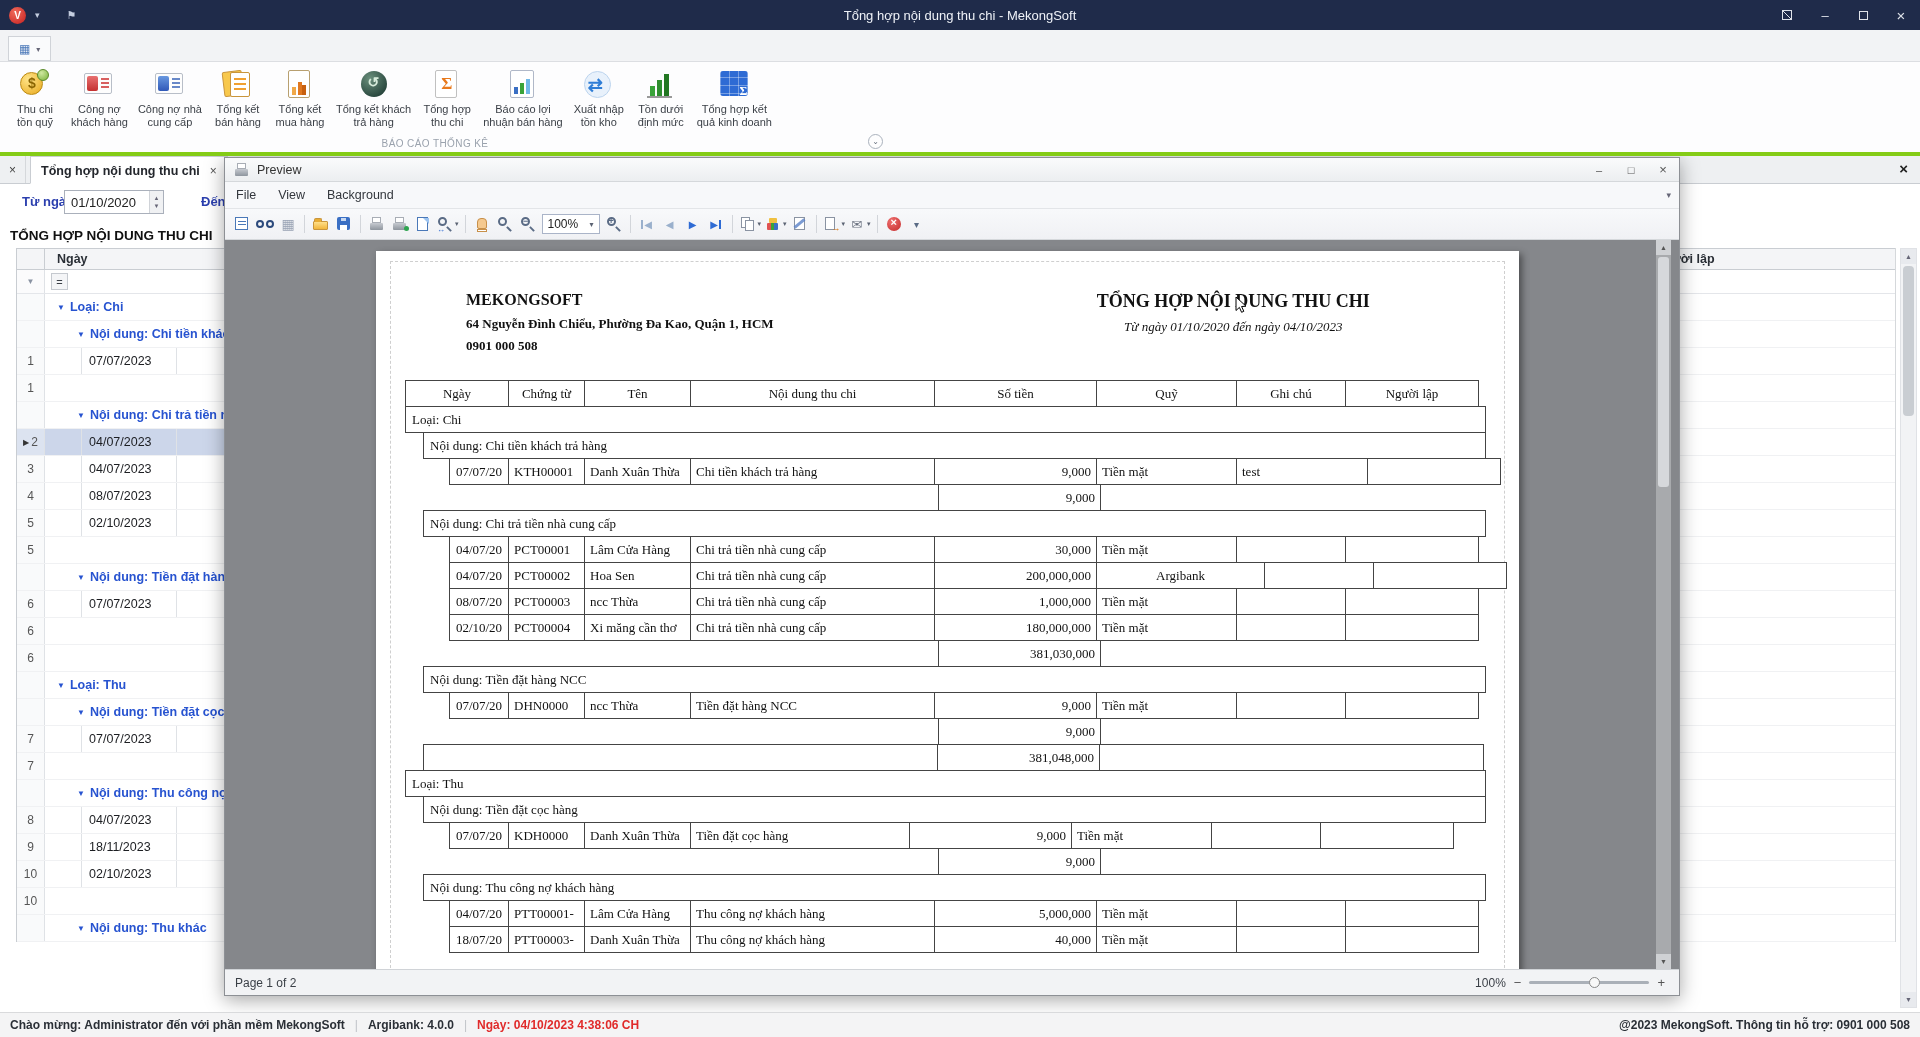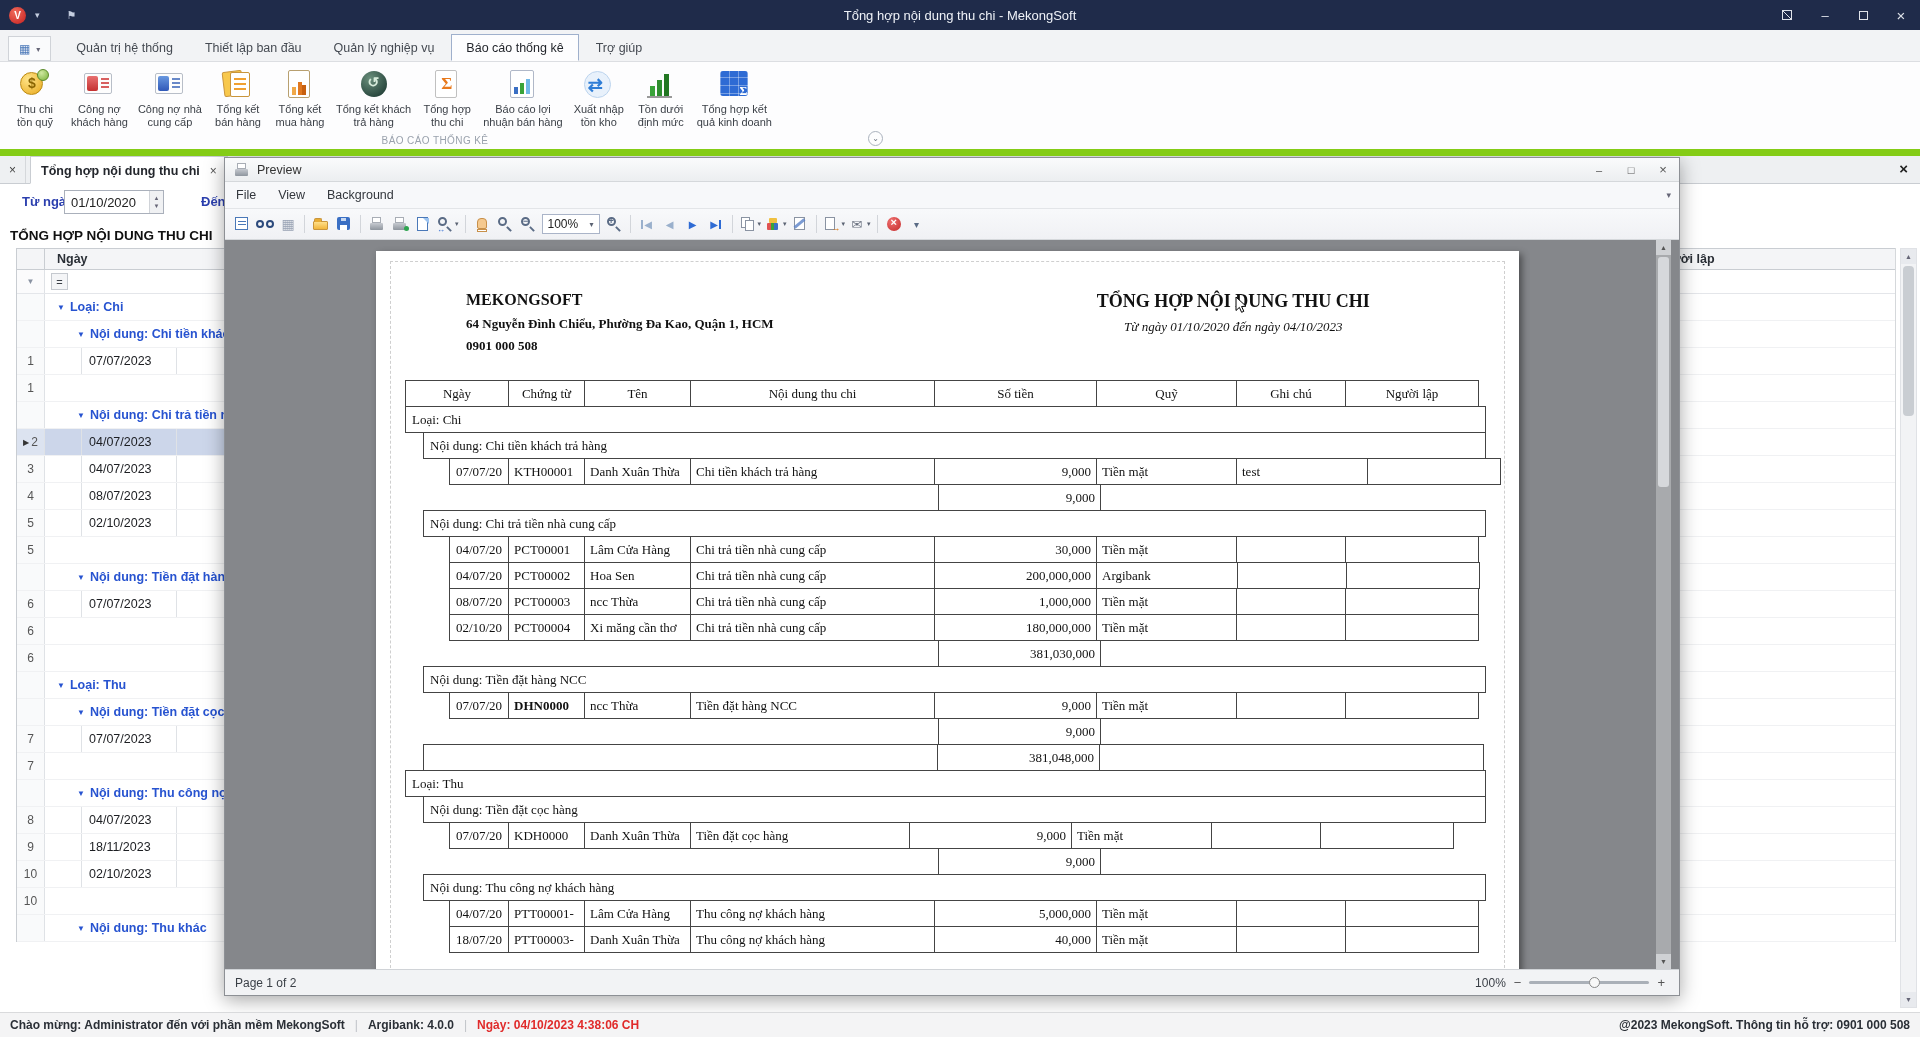--- a/index.html
+++ b/index.html
@@ -22,21 +22,21 @@
   .fsico{width:10px;height:10px;border:1px solid #dfe3ea;background:linear-gradient(45deg,transparent 44%,#dfe3ea 44% 56%,transparent 56%)}
 
   
   .rtabs{position:absolute;left:0;top:30px;width:1920px;height:32px;background:#f2f3f5;
     border-bottom:1px solid #dcdee2;display:flex;align-items:flex-end;padding-left:8px;z-index:29}
   .rtab{padding:6px 14px 5px;font-size:12.5px;color:#454a52;border:1px solid transparent;margin-right:2px}
   .rtab.active{background:#fdfdfe;border-color:#9fb0cc;border-bottom-color:#fdfdfe;color:#23262c}
   .rtab-app{padding:5px 10px 4px;display:flex;align-items:center;gap:5px;border:1px solid #d0d3d8;background:#fafbfc;margin-right:10px}
   .rtab-app .grid-glyph{color:#4a78b8;font-size:12px}
   .rtab-app .dd{font-size:8px;color:#667}
-  .ribbon{position:absolute;left:0;top:62px;width:1920px;height:94px;background:#fdfdfe;border-bottom:7px solid #84cc16;z-index:29}
+  .ribbon{position:absolute;left:0;top:62px;width:1920px;height:94px;background:#fdfdfe;border-bottom:4px solid #84cc16;z-index:29}
   .ribbon-body{display:flex;align-items:flex-start;padding:2px 2px 0 4px;height:74px}
   .rbtn{display:flex;flex-direction:column;align-items:center;min-width:62px;padding:2px 5px 1px;
     font-size:11px;line-height:1.18;color:#3a3f46;text-align:center;border-radius:3px}
   .rgroup-label{position:absolute;left:0;bottom:3px;width:870px;text-align:center;font-size:10px;color:#9aa2ad;letter-spacing:.4px}
   .rchev{position:absolute;left:868px;bottom:3px;width:15px;height:15px;border:1px solid #aab2bd;border-radius:50%;
     color:#6a7380;font-size:8px;display:flex;align-items:center;justify-content:center}
 
   
   .ri{position:relative;width:38px;height:34px;margin:1px auto 2px}
   .ri b,.ri u{position:absolute;display:block}
@@ -258,27 +258,20 @@
       </span>
     <span class="mwbtn" style="font-size:15px">×</span>
   </div>
 </div>
 
 <div class="rtabs">
   <span class="rtab-app">
     <span class="grid-glyph">▦</span>
     <span class="dd">▾</span>
   </span>
-  <span style="display:flex;align-items:flex-end">
-      <span class="rtab">Quản trị hệ thống</span>
-      <span class="rtab">Thiết lập ban đầu</span>
-      <span class="rtab">Quản lý nghiệp vụ</span>
-      <span class="rtab active">Báo cáo thống kê</span>
-      <span class="rtab">Trợ giúp</span>
-    </span>
 </div>
 
 <div class="ribbon">
   <div class="ribbon-body">
       <div class="rbtn">
         <span class="ri ri-coins">
           <b></b>
           <u></u>
         </span>
         <span>Thu chi<br>tồn quỹ</span>
@@ -808,21 +801,21 @@
             <span class="tc" style="width: 110px;"></span>
             <span class="tc" style="width: 134px;"></span>
           </div>
           <div class="trow tdata">
             <span class="tspacer" style="width: 44px;"></span>
             <span class="tc ctr" style="width: 60px;">04/07/20</span>
             <span class="tc" style="width: 77px;">PCT00002</span>
             <span class="tc" style="width: 107px;">Hoa Sen</span>
             <span class="tc" style="width: 245px;">Chi trả tiền nhà cung cấp</span>
             <span class="tc num" style="width: 163px;">200,000,000</span>
-            <span class="tc" style="width: 142px;">Argibank</span>
+            <span class="tc" style="width: 169px; text-align: center;">Argibank</span>
             <span class="tc" style="width: 110px;"></span>
             <span class="tc" style="width: 134px;"></span>
           </div>
           <div class="trow tdata">
             <span class="tspacer" style="width: 44px;"></span>
             <span class="tc ctr" style="width: 60px;">08/07/20</span>
             <span class="tc" style="width: 77px;">PCT00003</span>
             <span class="tc" style="width: 107px;">ncc Thừa</span>
             <span class="tc" style="width: 245px;">Chi trả tiền nhà cung cấp</span>
             <span class="tc num" style="width: 163px; font-family: Liberation Serif, serif;">1,000,000</span>
@@ -842,21 +835,21 @@
             <span class="tc" style="width: 134px;"></span>
           </div>
           <div class="trow tst">
             <span class="tspacer" style="width: 533px;"></span>
             <span class="tc num" style="width: 163px;">381,030,000</span>
           </div>
           <div class="trow tsub">Nội dung: Tiền đặt hàng NCC</div>
           <div class="trow tdata">
             <span class="tspacer" style="width: 44px;"></span>
             <span class="tc ctr" style="width: 60px;">07/07/20</span>
-            <span class="tc" style="width: 77px; font-weight: bold;">DHN0000</span>
+            <span class="tc" style="width: 77px;">DHN0000</span>
             <span class="tc" style="width: 107px;">ncc Thừa</span>
             <span class="tc" style="width: 245px;">Tiền đặt hàng NCC</span>
             <span class="tc num" style="width: 163px;">9,000</span>
             <span class="tc" style="width: 141px;">Tiền mặt</span>
             <span class="tc" style="width: 110px;"></span>
             <span class="tc" style="width: 134px;"></span>
           </div>
           <div class="trow tst">
             <span class="tspacer" style="width: 533px;"></span>
             <span class="tc num" style="width: 163px;">9,000</span>

